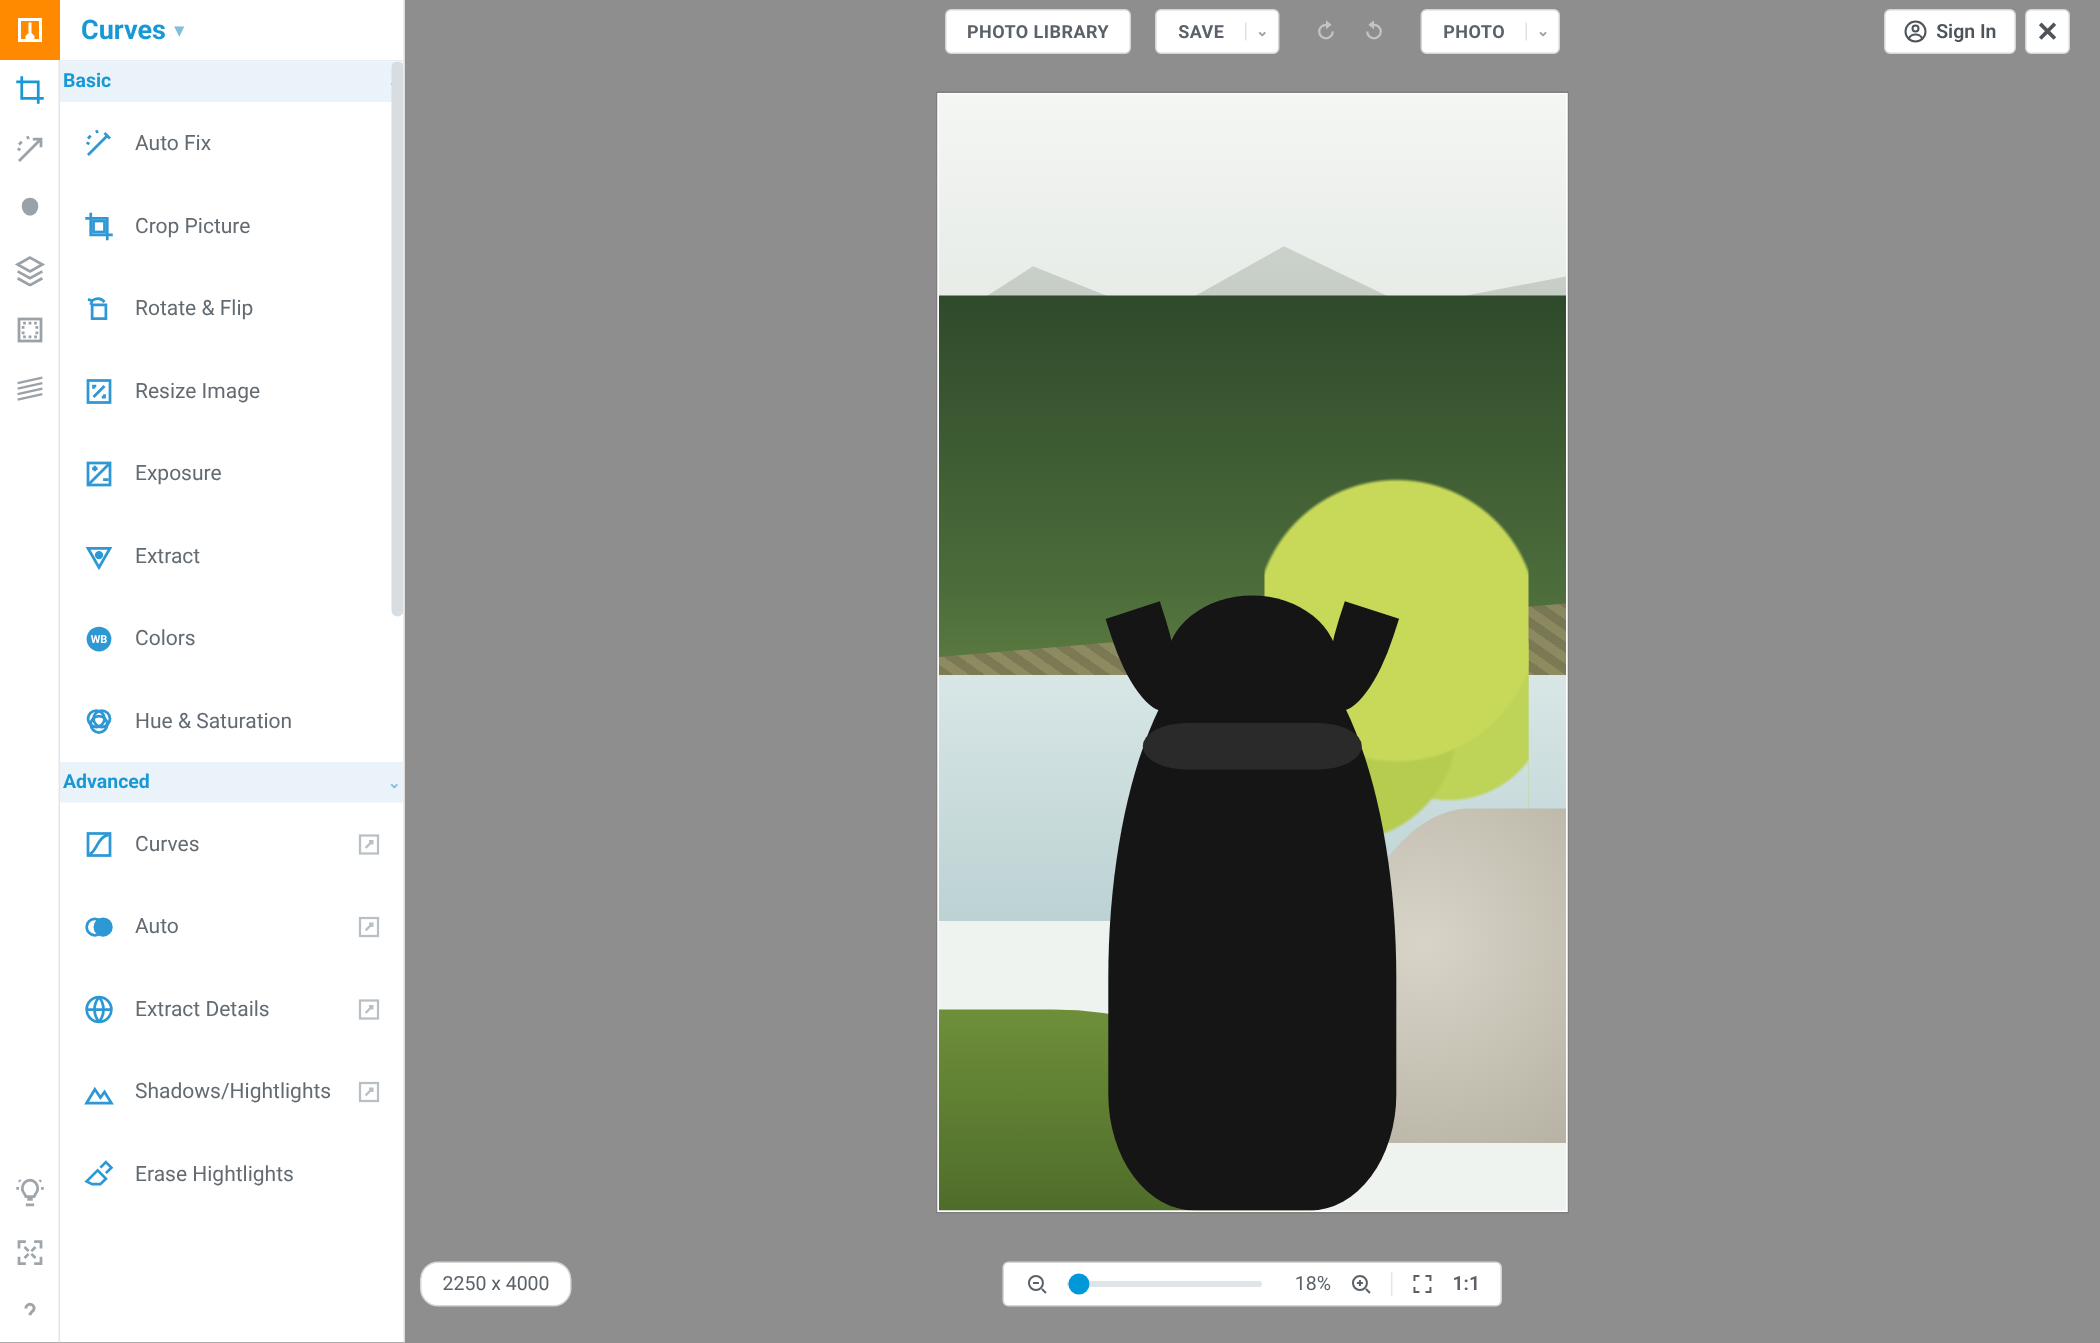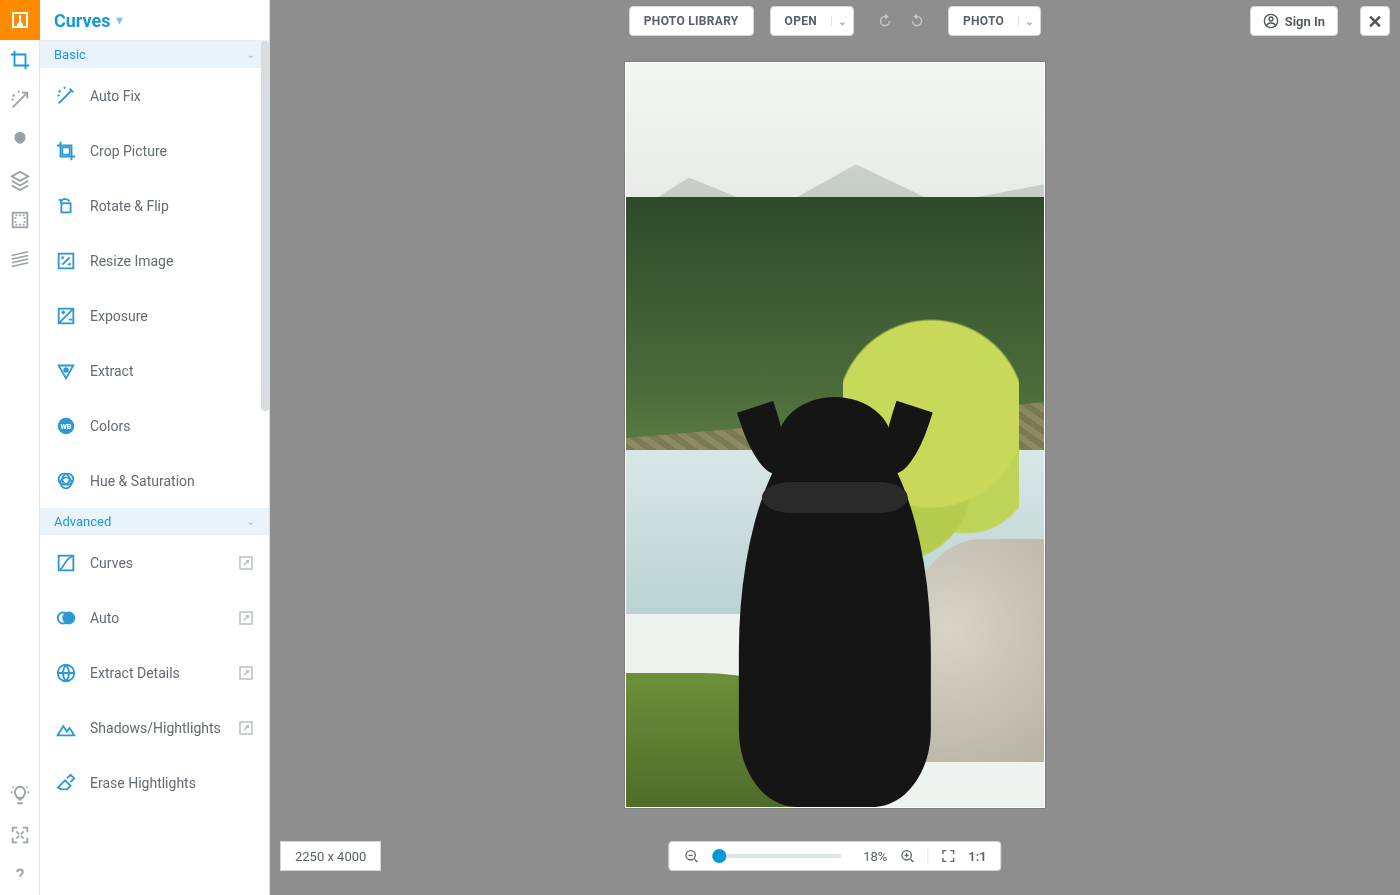--- a/index.html
+++ b/index.html
@@ -56,22 +56,22 @@
     border-top: 1px solid #e8eef2;
   }
   .menu {
     position: absolute; inset: 0;
     overflow-y: auto;
   }
   .group-header {
     background: #eaf3f9;
     color: #1899d6;
     font-size: 13px;
-    font-weight: 400;
-    padding: 6px 14px;
+    font-weight: 700;
+    padding: 6px 2px;
     display: flex; align-items: center; justify-content: space-between;
     cursor: pointer;
   }
   .group-header .chev { font-size: 10px; color: #7fbedd; }
   .menu-item {
     display: flex; align-items: center;
     height: 55px;
     padding: 0 14px;
     cursor: pointer;
     color: #636b72;
@@ -136,22 +136,22 @@
   .hist-btn {
     pointer-events: auto;
     width: 30px; height: 30px;
     display:flex;align-items:center;justify-content:center;
     color:#bfc5c9; cursor: default;
   }
   .hist-btn svg{width:18px;height:18px;}
   .hist-group{display:flex;gap:2px;align-items:center;}
 
   .top-right {
-    position: absolute; top: 6px; right: 10px;
-    display: flex; gap: 22px;
+    position: absolute; top: 6px; right: 20px;
+    display: flex; gap: 6px;
   }
   .signin-btn {
     background:#fff;border:1px solid #d6d6d6;border-radius:4px;
     height:30px;padding:0 12px;
     display:flex;align-items:center;gap:6px;
     font-size:13px;font-weight:600;color:#4d545a;cursor:pointer;
   }
   .close-btn {
     background:#fff;border:1px solid #d6d6d6;border-radius:4px;
     width:30px;height:30px;
@@ -198,21 +198,21 @@
   .dog .ear-l,.dog .ear-r{position:absolute;top:-4%;width:20%;height:18%;
            background:#151515;border-radius:0 0 60% 60%/0 0 100% 100%;}
   .dog .ear-l{left:4%;transform:rotate(-18deg);}
   .dog .ear-r{right:4%;transform:rotate(18deg);}
   .dog .collar{position:absolute;top:16%;left:12%;right:12%;height:8%;
            background:#2a2a2a;border-radius:40%/100%;}
 
   
   .dim-pill {
     position:absolute; left:10px; bottom:24px;
-    background:#fff;border:1px solid #d6d6d6;border-radius:0;
+    background:#fff;border:1px solid #d6d6d6;border-radius:12px;
     height:30px;padding:0 14px;display:flex;align-items:center;
     font-size:13px;color:#5a6168;cursor:pointer;
   }
 
   
   .zoom-bar {
     position:absolute; bottom:24px; left:50%; transform:translateX(-50%);
     background:#fff;border:1px solid #d6d6d6;border-radius:4px;
     height:30px;display:flex;align-items:center;gap:12px;
     padding:0 14px;
@@ -446,21 +446,21 @@
     </div>
     <div class="panel-scrollbar"></div>
   </div>
 </div>
 
 <div class="canvas-area">
 
   <div class="top-toolbar">
     <button class="tbtn">PHOTO LIBRARY</button>
     <div class="tbtn split">
-      <span class="seg">OPEN</span>
+      <span class="seg">SAVE</span>
       <span class="caret">⌄</span>
     </div>
     <div class="hist-group">
       <span class="hist-btn">
           <svg viewBox="0 0 24 24" fill="currentColor">
             <path d="M12 5a7 7 0 107 7h-2a5 5 0 11-5-5v3l5-4-5-4v3z"></path>
           </svg>
         </span>
       <span class="hist-btn">
           <svg viewBox="0 0 24 24" fill="currentColor">

